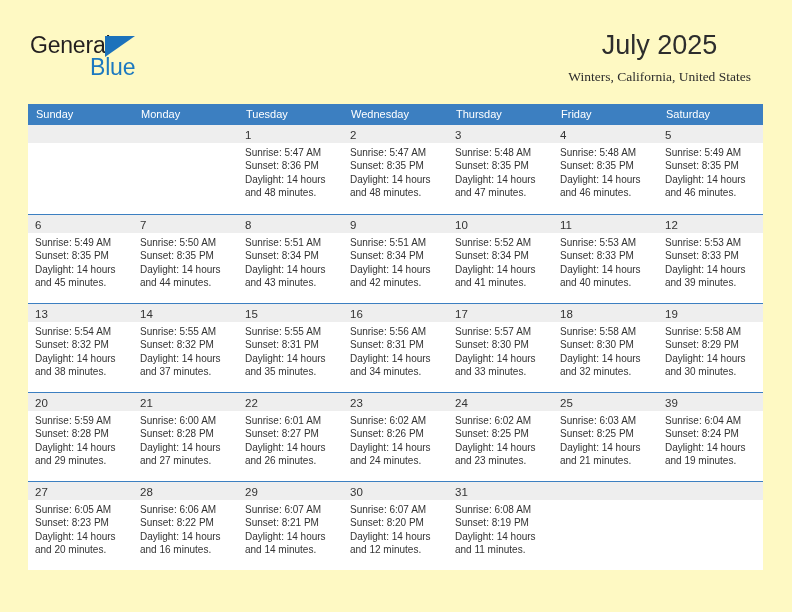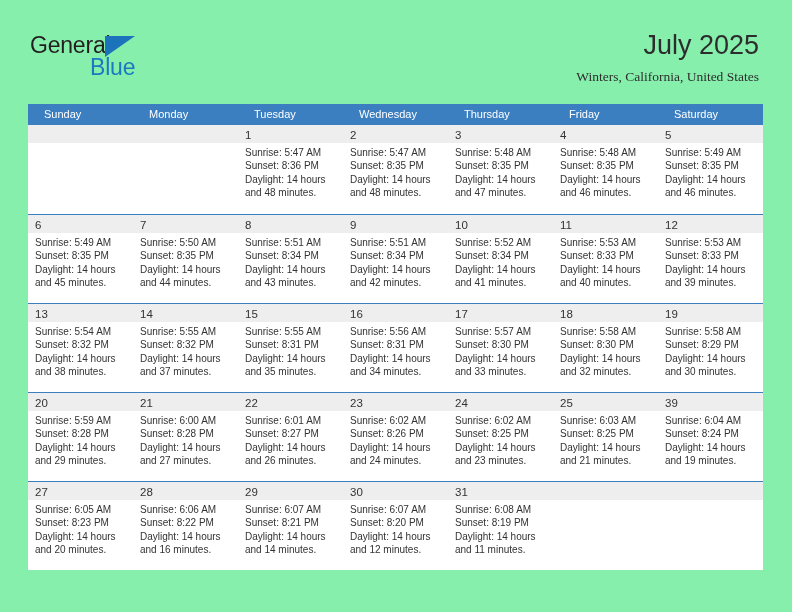--- a/index.html
+++ b/index.html
@@ -9,21 +9,21 @@
     width: 792px;
     height: 612px;
     background: #ffffff;
     font-family: "Liberation Sans", sans-serif;
     -webkit-font-smoothing: antialiased;
   }
   .page {
     position: relative;
     width: 792px;
     height: 612px;
-    background: #86efac;
+    background: #fef9c3;
     overflow: hidden;
   }
 
   
   .header {
     position: absolute;
     left: 28px;
     top: 28px;
     right: 29px;
     height: 68px;
@@ -61,23 +61,23 @@
     font-size: 23px;
     color: #1c79c0;
     letter-spacing: -0.2px;
     line-height: 26px;
     font-family: "Liberation Sans", sans-serif;
     text-align: center;
   }
 
   .title-wrap {
     position: absolute;
-    right: 4px;
+    right: 12px;
     top: 0;
-    text-align: right;
+    text-align: center;
   }
   .cal-title {
     font-size: 27px;
     color: #2d2d2d;
     line-height: 34px;
     white-space: nowrap;
   }
   .cal-subtitle {
     font-size: 13.5px;
     color: #2d2d2d;
@@ -98,21 +98,21 @@
     display: flex;
     width: 100%;
     background: #3c7fc1;
     height: 21px;
   }
   .weekday {
     flex: 1 1 0;
     color: #ffffff;
     font-size: 11px;
     line-height: 21px;
-    padding-left: 16px;
+    padding-left: 8px;
     overflow: hidden;
     white-space: nowrap;
   }
 
   .week-row {
     display: flex;
     width: 100%;
     border-top: 1.6px solid #3c7fc1;
     height: 89px;
   }

